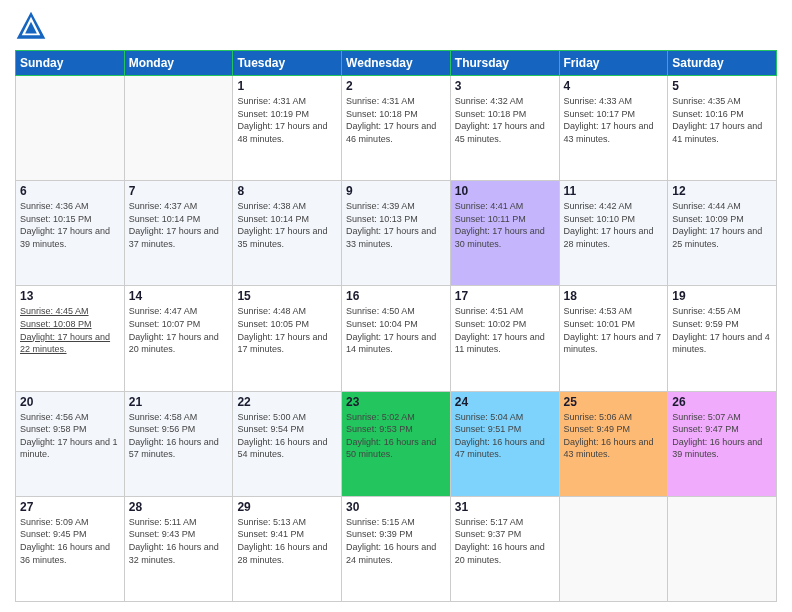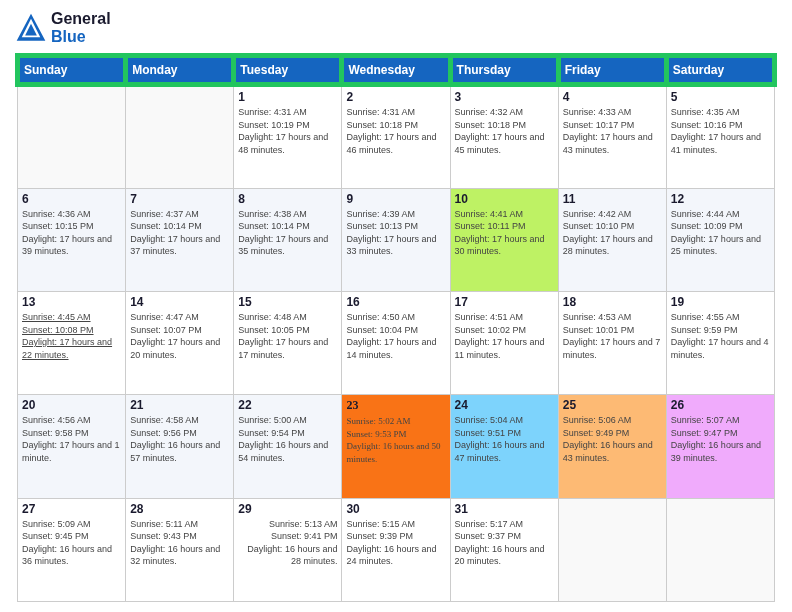--- a/index.html
+++ b/index.html
@@ -51,21 +51,21 @@
       border-collapse: collapse;
       width: 100%;
       table-layout: fixed;
     }
     .calendar th {
       background: #1565c0;
       color: #fff;
       font-size: 12px;
       padding: 5px 4px;
       text-align: left;
-      border: 5px solid #22c55e;
+      border: 1px solid #22c55e;
       font-weight: 600;
     }
     .calendar td {
       vertical-align: top;
       border: 1px solid #ccc;
       padding: 3px 4px;
       font-size: 9.5px;
       color: #333;
       background: #fff;
       height: 80px;
@@ -99,24 +99,20 @@
 <body>
 
 <div class="page">
   <div class="header">
     <div class="logo">
       <svg class="logo-icon" viewBox="0 0 38 38">
         <polygon points="19,2 36,34 2,34" fill="#1565c0"></polygon>
         <polygon points="19,8 30,30 8,30" fill="#fff"></polygon>
         <polygon points="19,14 26,28 12,28" fill="#1565c0"></polygon>
       </svg>
-      <div>
-        <div style="font-size:16px;font-weight:bold;color:#1a1a2e;line-height:1.1;">General</div>
-        <div style="font-size:16px;font-weight:bold;color:#1565c0;line-height:1.1;">Blue</div>
-      </div>
     </div>
     <div class="title-block">
       <div class="month-title"></div>
       <div class="location"></div>
     </div>
   </div>
 
   <table class="calendar">
     <thead>
       <tr>
@@ -182,21 +178,21 @@
             <div class="day-info" style="white-space: pre-line;">Sunrise: 4:38 AM
 Sunset: 10:14 PM
 Daylight: 17 hours and 35 minutes.</div>
           </td>
           <td style="background: rgb(243, 246, 251);">
             <span class="day-number">9</span>
             <div class="day-info" style="white-space: pre-line;">Sunrise: 4:39 AM
 Sunset: 10:13 PM
 Daylight: 17 hours and 33 minutes.</div>
           </td>
-          <td style="background: #bef264;">
+          <td style="background: #c4b5fd;">
             <span class="day-number">10</span>
             <div class="day-info" style="white-space: pre-line;">Sunrise: 4:41 AM
 Sunset: 10:11 PM
 Daylight: 17 hours and 30 minutes.</div>
           </td>
           <td style="background: rgb(243, 246, 251);">
             <span class="day-number">11</span>
             <div class="day-info" style="white-space: pre-line;">Sunrise: 4:42 AM
 Sunset: 10:10 PM
 Daylight: 17 hours and 28 minutes.</div>
@@ -264,21 +260,21 @@
             <div class="day-info" style="white-space: pre-line;">Sunrise: 4:58 AM
 Sunset: 9:56 PM
 Daylight: 16 hours and 57 minutes.</div>
           </td>
           <td style="background: rgb(243, 246, 251);">
             <span class="day-number">22</span>
             <div class="day-info" style="white-space: pre-line;">Sunrise: 5:00 AM
 Sunset: 9:54 PM
 Daylight: 16 hours and 54 minutes.</div>
           </td>
-          <td style="background: #f97316; font-family: Liberation Serif, serif;">
+          <td style="background: #22c55e;">
             <span class="day-number">23</span>
             <div class="day-info" style="white-space: pre-line;">Sunrise: 5:02 AM
 Sunset: 9:53 PM
 Daylight: 16 hours and 50 minutes.</div>
           </td>
           <td style="background: #7dd3fc;">
             <span class="day-number">24</span>
             <div class="day-info" style="white-space: pre-line;">Sunrise: 5:04 AM
 Sunset: 9:51 PM
 Daylight: 16 hours and 47 minutes.</div>
@@ -304,21 +300,21 @@
 Daylight: 16 hours and 36 minutes.</div>
           </td>
           <td>
             <span class="day-number">28</span>
             <div class="day-info" style="white-space: pre-line;">Sunrise: 5:11 AM
 Sunset: 9:43 PM
 Daylight: 16 hours and 32 minutes.</div>
           </td>
           <td>
             <span class="day-number">29</span>
-            <div class="day-info" style="white-space: pre-line; text-align: right;">Sunrise: 5:13 AM
+            <div class="day-info" style="white-space: pre-line;">Sunrise: 5:13 AM
 Sunset: 9:41 PM
 Daylight: 16 hours and 28 minutes.</div>
           </td>
           <td>
             <span class="day-number">30</span>
             <div class="day-info" style="white-space: pre-line;">Sunrise: 5:15 AM
 Sunset: 9:39 PM
 Daylight: 16 hours and 24 minutes.</div>
           </td>
           <td>

